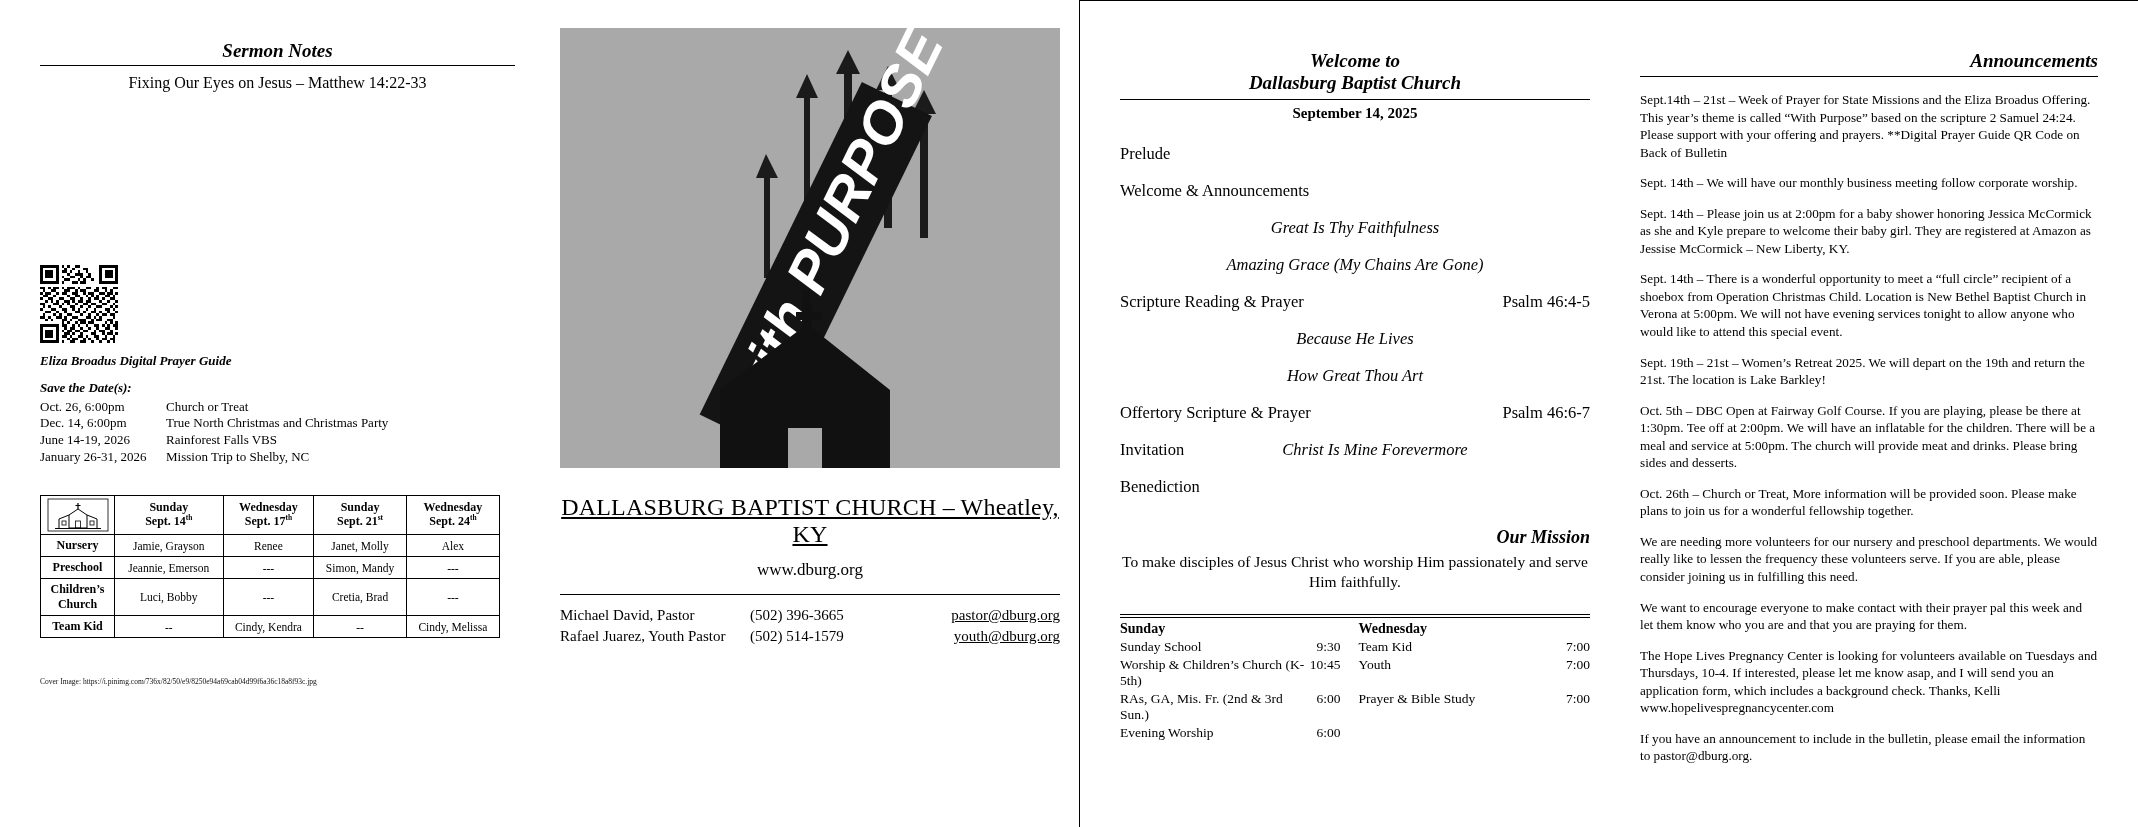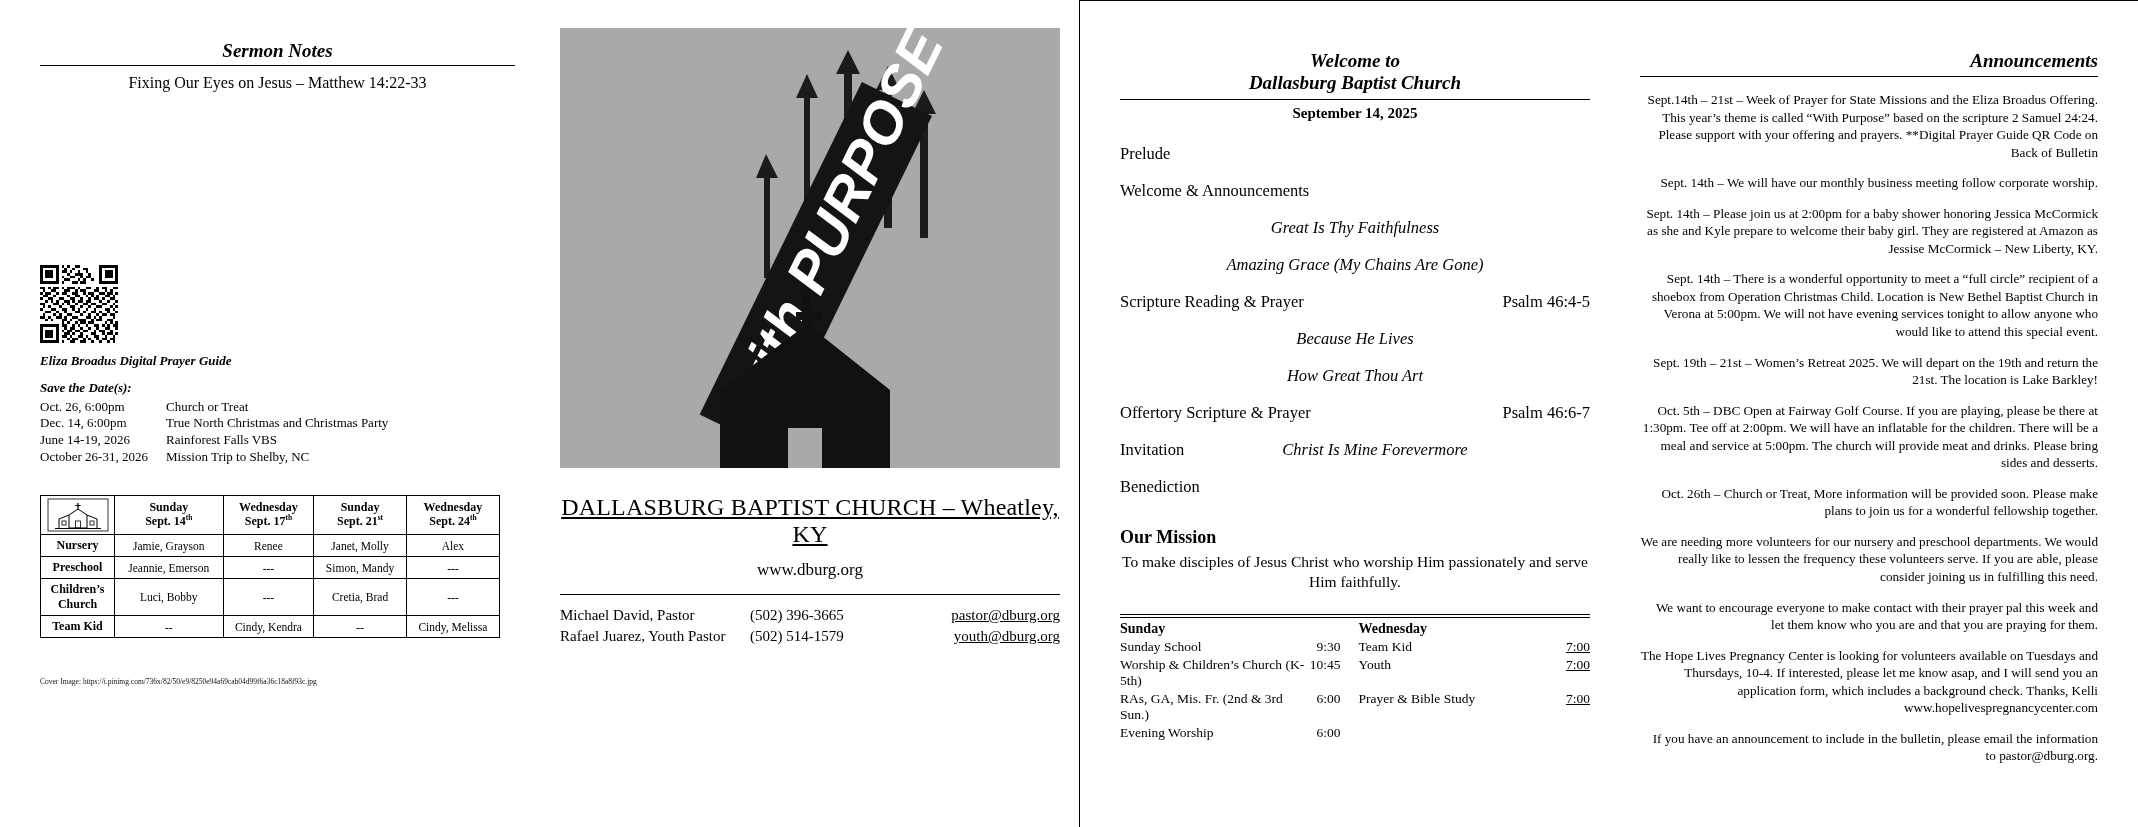--- a/index.html
+++ b/index.html
@@ -86,39 +86,39 @@
   .order { margin-top: 22px; font-size: 16.5px; }
   .ord-row { display: flex; align-items: center; margin-bottom: 17px; }
   .ord-name { width: 160px; flex: none; }
   .ord-mid { flex: 1; text-align: center; }
   .ord-right { width: 120px; text-align: right; flex: none; }
   .ord-center-only { text-align: center; font-style: italic; margin-bottom: 17px; }
   .ord-msg .ord-mid { text-align: left; padding-left: 30px; }
   .ord-msg .ord-right { width: 190px; text-align: left; }
 
   .mission { margin-top: 30px; }
-  .mission-hd { text-align: left; font-weight: bold; font-size: 18px; }
+  .mission-hd { text-align: right; font-weight: bold; font-style: italic; font-size: 18px; }
   .mission-txt { text-align: center; font-size: 15.5px; line-height: 1.3; margin-top: 4px; }
 
   .sched { margin-top: 22px; }
   .sched-rule { border: 0; border-top: 1px solid #000; margin: 0 0 2px 0; }
   .sched-hd { text-align: center; font-weight: bold; font-size: 15px; }
   .sched-tbl { width: 100%; border-collapse: collapse; font-size: 13.5px; }
   .sched-tbl td { padding: 1px 0; vertical-align: top; }
   .sc-a { width: 178px; }
   .sc-b { width: 44px; text-align: right; padding-right: 18px !important; }
   .sc-c { width: 180px; }
-  .sc-d { width: 40px; text-align: right; text-decoration: underline; }
+  .sc-d { width: 40px; text-align: right; }
   .sched-colhd { font-weight: bold; font-size: 14px; }
 
   
   .panel-ann { position: absolute; left: 1640px; top: 50px; width: 458px; }
   .ann-hd { text-align: right; font-weight: bold; font-style: italic; font-size: 19px; }
   .ann-rule { border: 0; border-top: 1.2px solid #000; margin: 4px 0 14px 0; }
-  .ann-p { font-size: 13.2px; line-height: 1.33; margin-bottom: 13px; text-align: right; }
+  .ann-p { font-size: 13.2px; line-height: 1.33; margin-bottom: 13px; text-align: left; }
 </style>
 </head>
 <body>
 
 <div class="page">
 
   <div class="panel-left">
     <div class="sermon-title">Sermon Notes</div>
     <hr class="sermon-rule">
     <div class="sermon-sub">Fixing Our Eyes on Jesus – Matthew 14:22-33</div>
@@ -356,21 +356,21 @@
       </div>
       <div class="save-row">
         <div class="save-date">Dec. 14, 6:00pm</div>
         <div class="save-ev">True North Christmas and Christmas Party</div>
       </div>
       <div class="save-row">
         <div class="save-date">June 14-19, 2026</div>
         <div class="save-ev">Rainforest Falls VBS</div>
       </div>
       <div class="save-row">
-        <div class="save-date">October 26-31, 2026</div>
+        <div class="save-date">January 26-31, 2026</div>
         <div class="save-ev">Mission Trip to Shelby, NC</div>
       </div>
     </div>
 
     <table class="nursery">
       <tbody>
           <tr>
         <th class="logo-cell">
           <svg class="church-ico" viewBox="0 0 62 34">
             <rect x="1" y="1" width="60" height="32" fill="#fff" stroke="#000" stroke-width="0.8"></rect>

